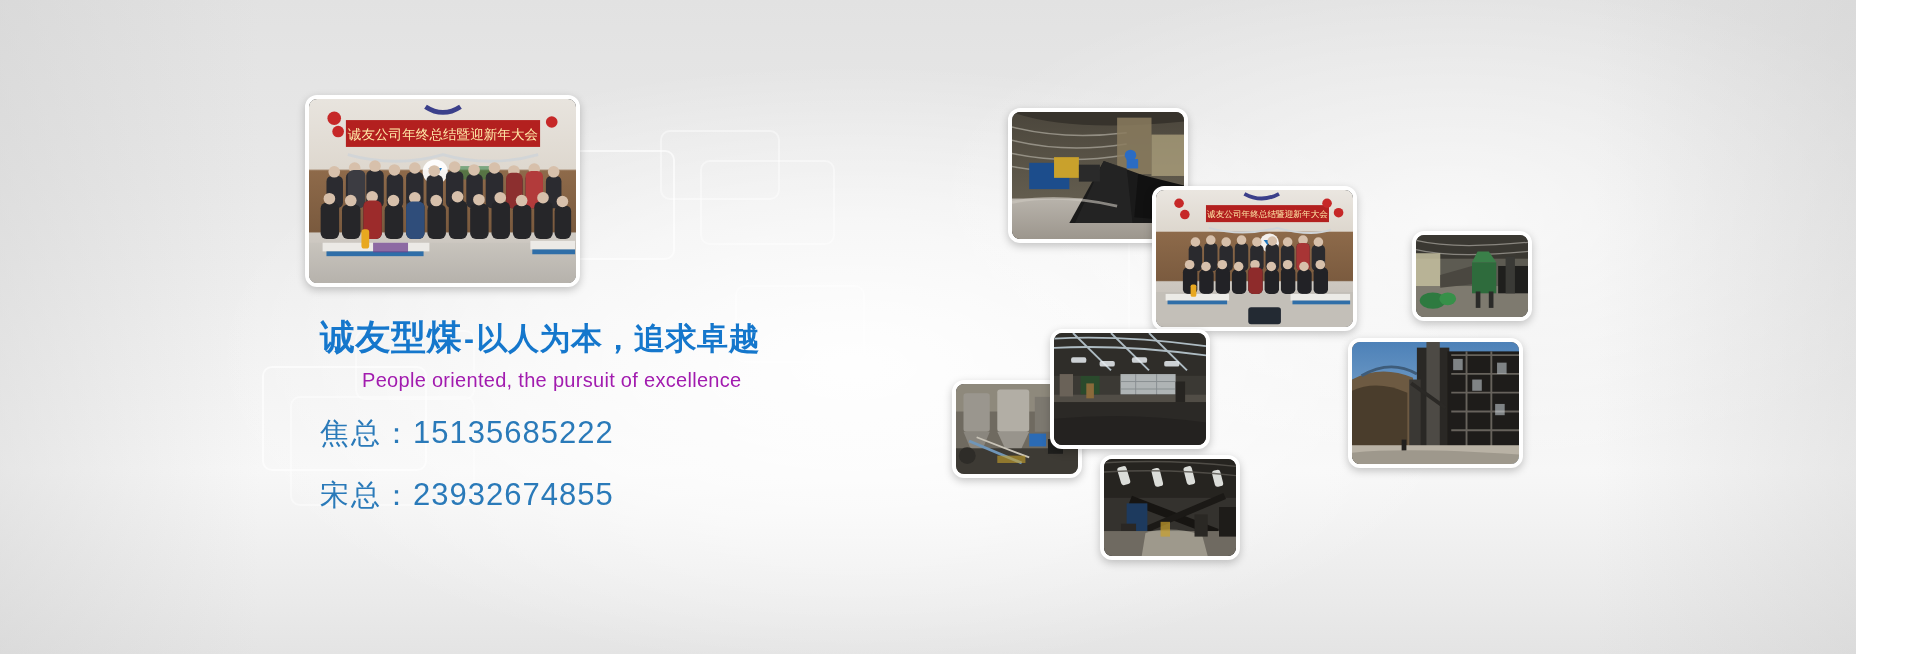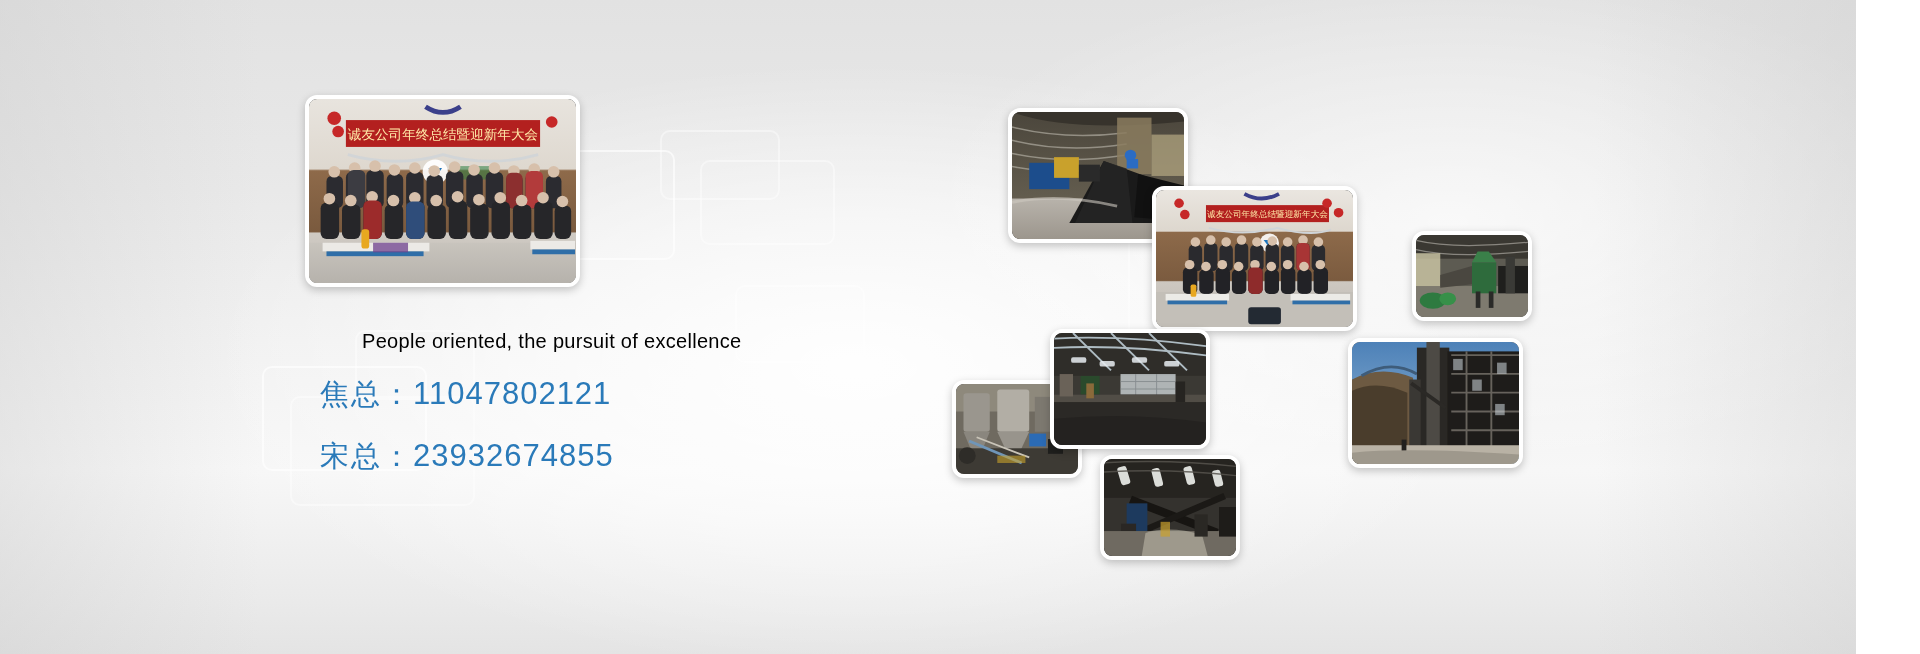--- a/index.html
+++ b/index.html
@@ -85,21 +85,21 @@
     font-size: 33px;
     letter-spacing: 0.5px;
   }
   .slogan .brand { font-size: 35px; }
   .slogan .sep { font-size: 30px; padding: 0 2px; }
   .slogan .motto { font-size: 31px; }
 
   .subtitle {
     margin: 12px 0 0 42px;
     font-size: 20px;
-    color: #000000;
+    color: #a21caf;
     letter-spacing: 0.3px;
     white-space: nowrap;
     font-weight: normal;
   }
   .contact {
     margin: 22px 0 0 0;
     font-size: 29px;
     color: #2a7ab9;
     white-space: nowrap;
     letter-spacing: 0.5px;
@@ -503,23 +503,26 @@
         <rect y="78" width="140" height="27" fill="#6f6a61"></rect>
         <path d="M44 80 Q70 72 104 82 L110 105 L40 105 Z" fill="#d8d2c2" opacity="0.45"></path>
         <rect x="60" y="68" width="10" height="16" fill="#c9a02c" opacity="0.7"></rect>
         <rect x="96" y="60" width="14" height="24" fill="#2a2824"></rect>
         <rect x="122" y="52" width="18" height="32" fill="#1e1c19"></rect>
       </svg>
     </div>
   </div>
 
   <div class="textblock">
+    <p class="slogan">
+      <span class="brand">诚友型煤</span><span class="sep">-</span><span class="motto">以人为本，追求卓越</span>
+    </p>
     <p class="subtitle">People oriented, the pursuit of excellence</p>
 
     <p class="contact">
-      <span class="name">焦总：</span><span class="num">11047802121</span>
+      <span class="name">焦总：</span><span class="num">15135685222</span>
     </p>
     <p class="contact">
       <span class="name">宋总：</span><span class="num">23932674855</span>
     </p>
   </div>
 
 </div>
 
 </body></html>

